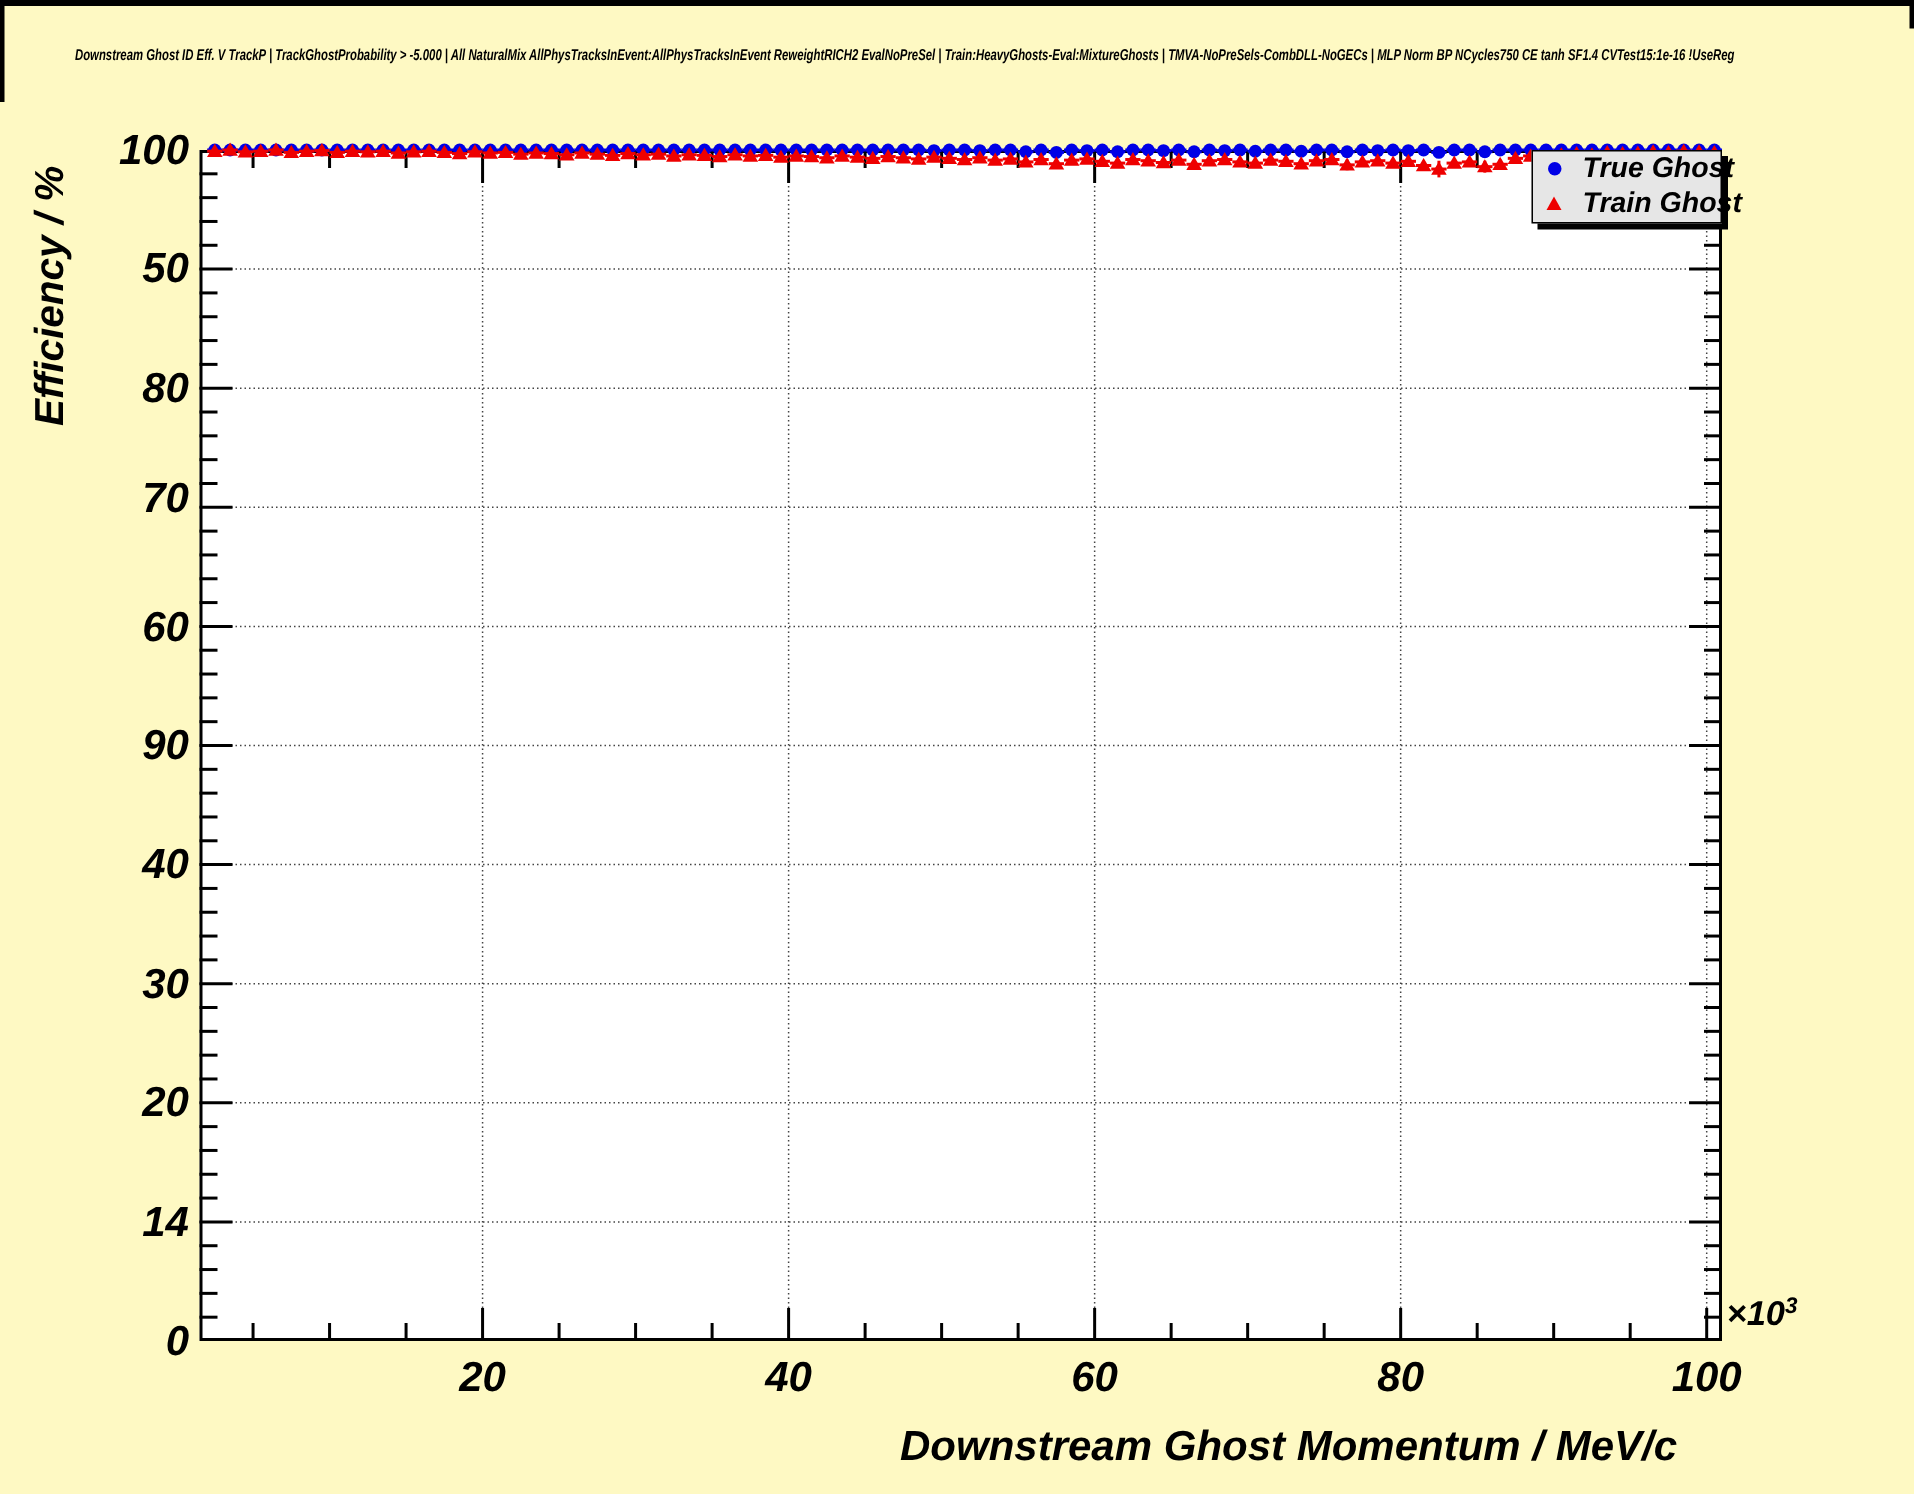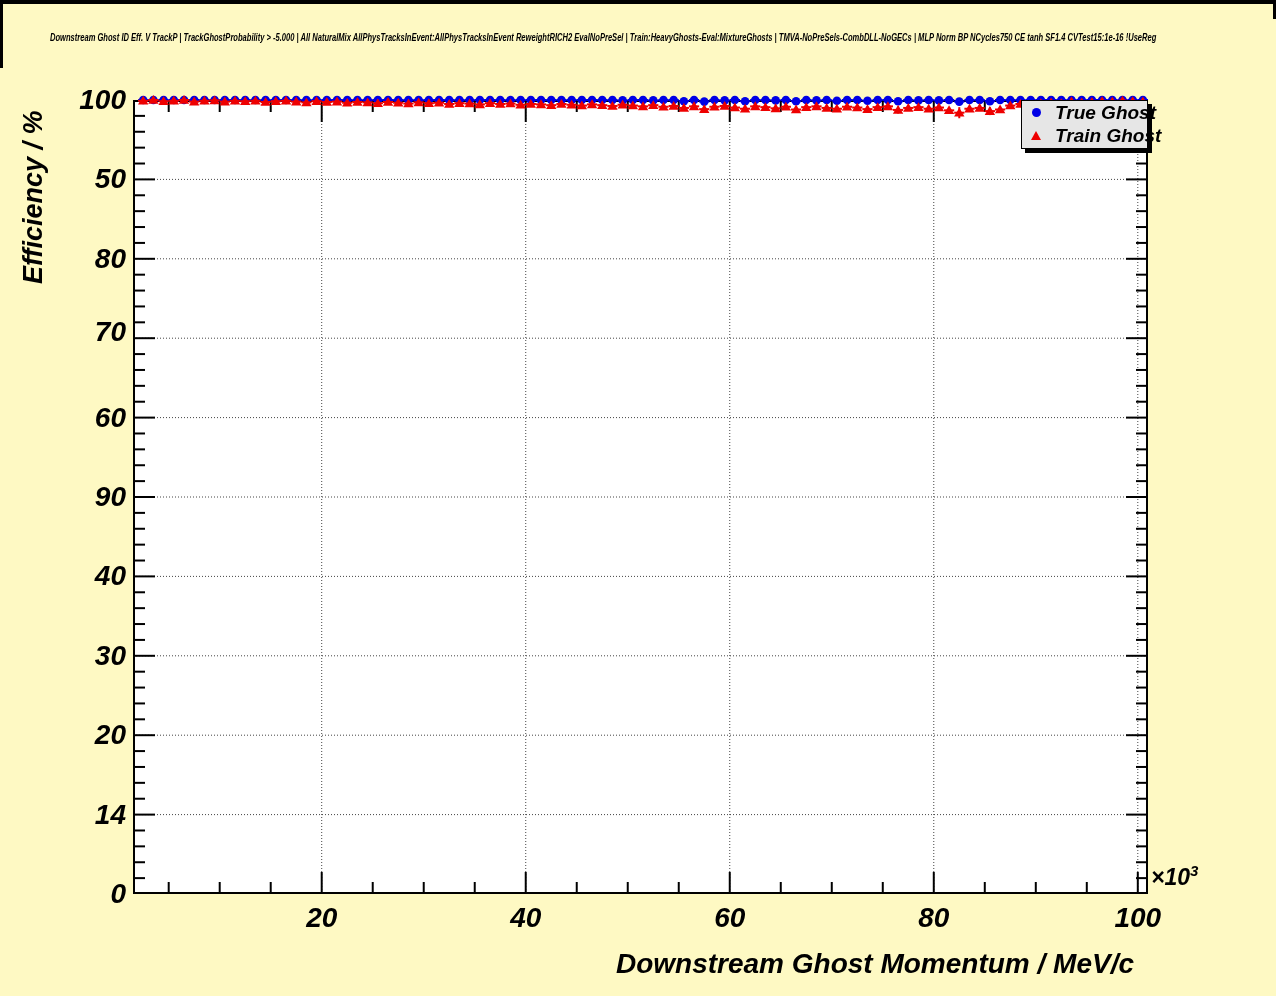--- a/index.html
+++ b/index.html
@@ -9,21 +9,21 @@
   #edge-top{left:0;top:0;width:1276px;height:4px;}
   #edge-left{left:0;top:0;width:3px;height:68px;}
   #edge-right{right:0;top:0;width:3px;height:19px;}
   #main-title{position:absolute;left:50px;top:31px;font-size:10.5px;font-weight:bold;
               white-space:nowrap;transform:scaleX(0.72);transform-origin:0 50%;}
   #frame{position:absolute;left:133px;top:100px;width:1015px;height:794px;
          border:2px solid #000;box-sizing:border-box;background:#fff;}
   #plot-svg{position:absolute;left:133px;top:100px;width:1015px;height:794px;overflow:visible;}
   #y-axis-title{position:absolute;left:18px;top:284px;font-size:27px;font-weight:bold;
                 white-space:nowrap;transform:rotate(-90deg);transform-origin:0 0;}
-  #x-axis-title{position:absolute;left:600px;top:948px;width:550px;text-align:center;
+  #x-axis-title{position:absolute;left:600px;top:948px;width:550px;text-align:left;
                 font-size:28px;font-weight:bold;white-space:nowrap;}
   .ylab{position:absolute;width:88px;text-align:right;font-size:28px;font-weight:bold;
         line-height:32px;left:38px;}
   .xlab{position:absolute;width:100px;text-align:center;font-size:28px;font-weight:bold;
         top:902px;}
   #x-exponent{position:absolute;left:1151px;top:862px;font-size:23px;font-weight:bold;}
   #x-exponent sup{font-size:15px;}
   #legend{position:absolute;left:1021px;top:100px;width:127px;height:49px;background:#e6e6e6;
           border:1px solid #000;box-shadow:4px 4px 0 0 #000;box-sizing:border-box;z-index:5;}
   .legend-row{display:flex;align-items:center;height:23px;padding-left:7px;}

